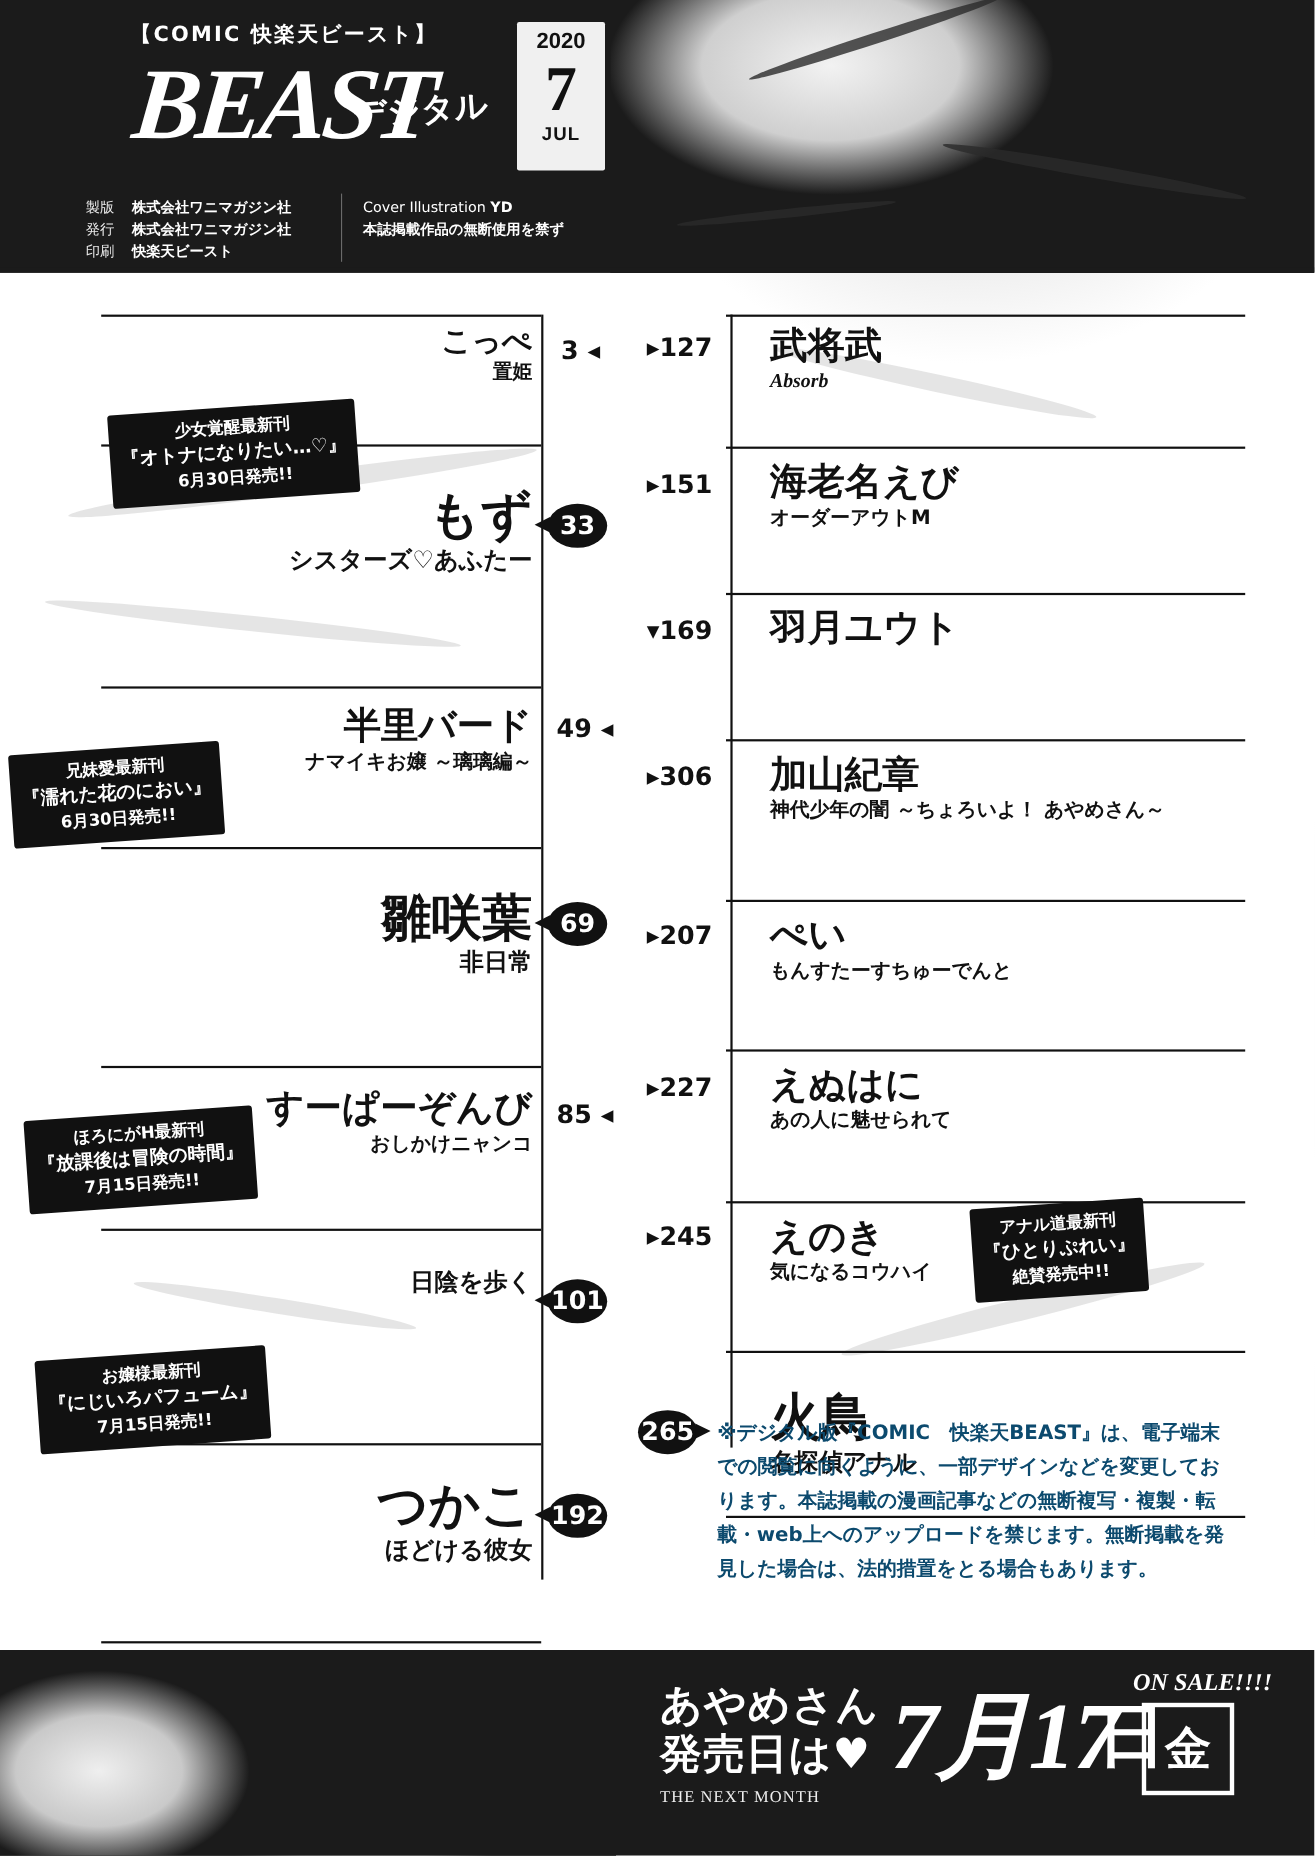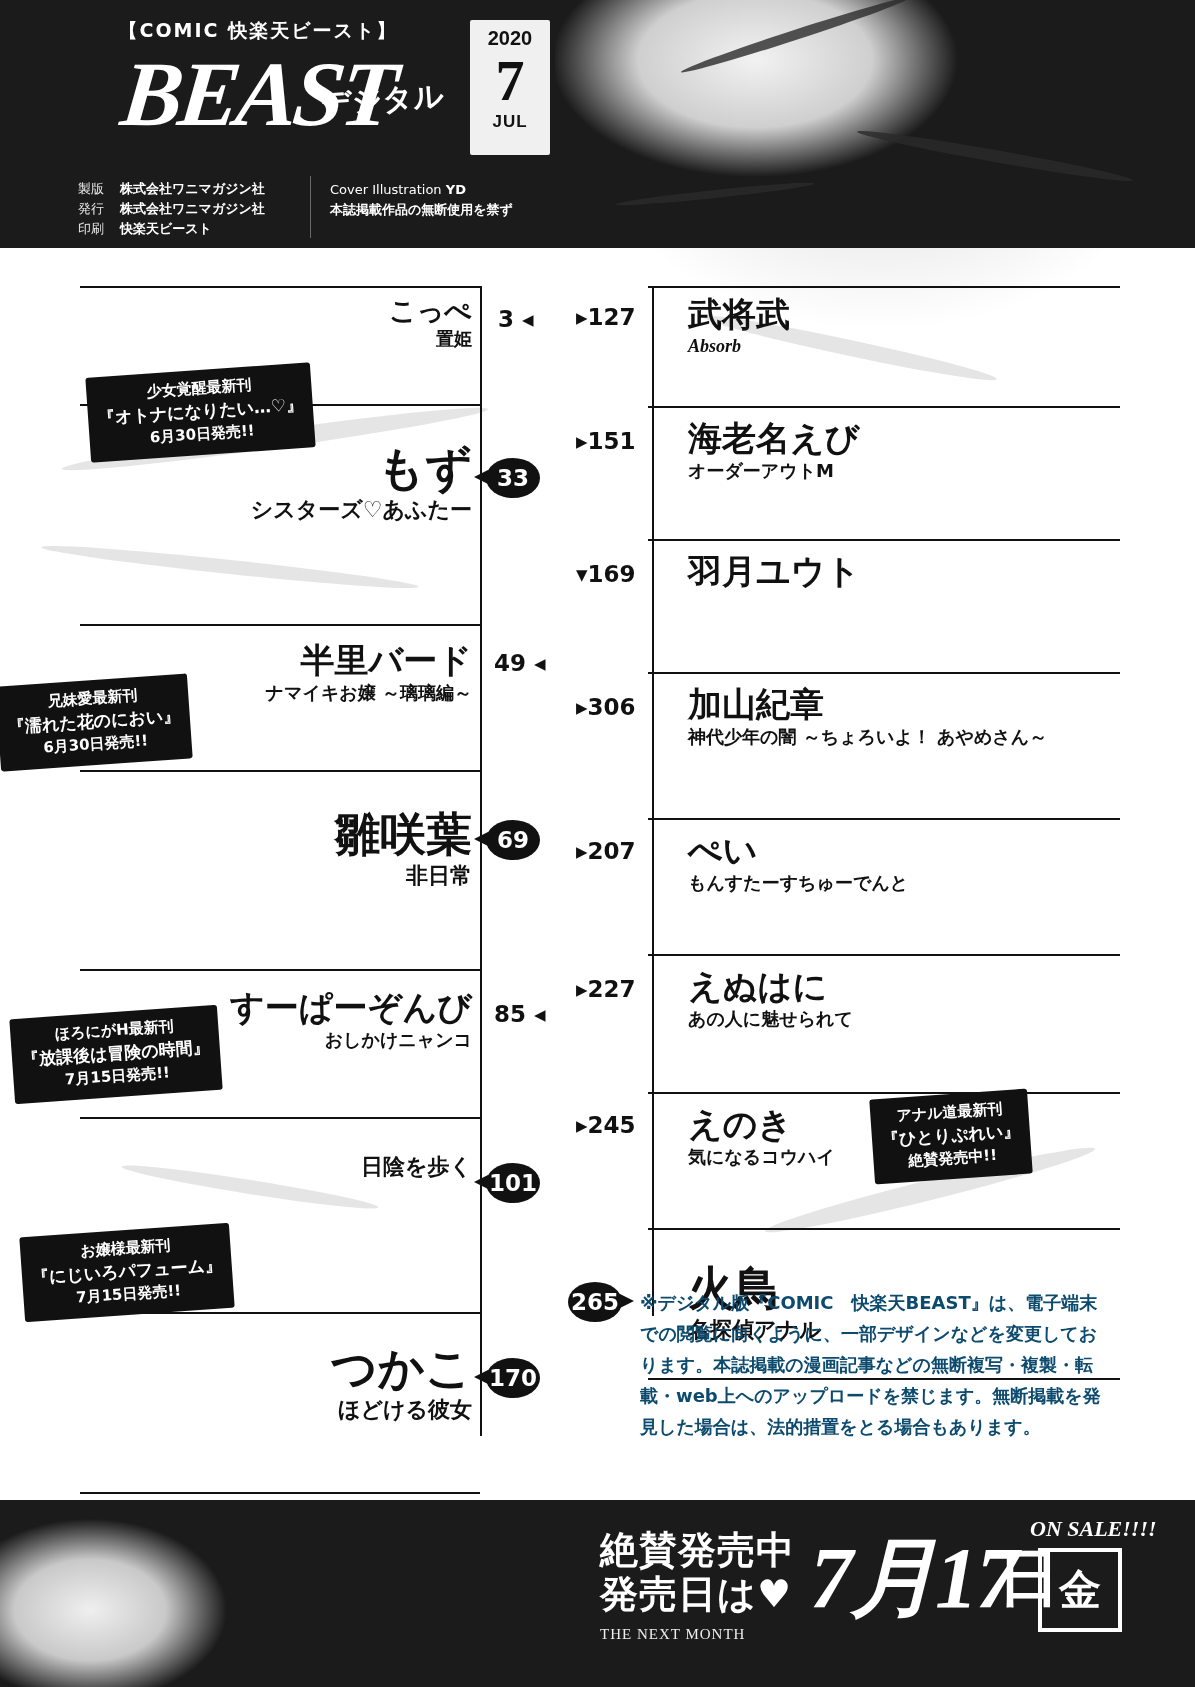--- a/index.html
+++ b/index.html
@@ -77,21 +77,21 @@
   .credits .v{color:#fff;font-weight:bold;}
   .credit-sep{position:absolute;left:310px;top:176px;width:1px;height:62px;background:#6a6a6a;}
   .cover-credit{
     position:absolute;left:330px;top:180px;font-size:13px;line-height:20px;
     font-family:"DejaVu Sans", sans-serif;color:#fff;
   }
   .cover-credit .bold{font-weight:bold;}
   .hdr-bottom-rule{position:absolute;left:0;top:243px;width:1195px;height:5px;background:#1b1b1b;}
 
   
-  .toc{position:absolute;left:0;top:252px;width:984px;height:1230px;}
+  .toc{position:absolute;left:12px;top:252px;width:984px;height:1230px;}
   .col-left{position:absolute;left:80px;top:0;width:490px;}
   .col-right{position:absolute;left:640px;top:0;width:480px;}
 
   .entry{position:relative;}
   .entry .rule{height:2px;background:#111;width:100%;}
   .entry .body{position:relative;padding:8px 0 10px 0;min-height:74px;}
   .names{text-align:right;padding-right:8px;}
   .names.left-al{text-align:left;padding-left:8px;padding-right:0;}
   .author{
     font-family:"DejaVu Sans", sans-serif;
@@ -335,21 +335,21 @@
       </div>
 
       <div class="entry" style="height:180px;">
         <div class="rule" style="margin-top:20px;width:400px;"></div>
         <div class="body" style="width:400px;">
           <div class="names" style="padding-top:22px;">
             <div class="author a-lg">つかこ</div>
             <div class="title t-md">ほどける彼女</div>
           </div>
           <div class="pg-bubble bub-left" style="left:406px;top:44px;">
-            <span>170</span>
+            <span>192</span>
           </div>
         </div>
       </div>
       <div class="rule" style="width:400px;height:2px;background:#111;"></div>
     </div>
 
     <div class="col-right">
 
       <div class="entry" style="height:100px;">
         <div class="rule" style="margin-top:34px;width:472px;margin-left:8px;"></div>
@@ -486,21 +486,21 @@
       <div class="l3">絶賛発売中!!</div>
     </div>
 
     <div class="notice">※デジタル版『COMIC　快楽天BEAST』は、電子端末での閲覧に向くように、一部デザインなどを変更しております。本誌掲載の漫画記事などの無断複写・複製・転載・web上へのアップロードを禁じます。無断掲載を発見した場合は、法的措置をとる場合もあります。</div>
   </div>
 
   <div class="footer">
     <div class="footer-art"></div>
     <div class="next-wrap">
       <div class="next-jp">
-        <div>絶賛発売中</div>
+        <div>あやめさん</div>
         <div>発売日は♥</div>
       </div>
       <div class="next-en">THE NEXT MONTH</div>
       <div class="next-date">7月17</div>
       <div class="onsale">ON SALE!!!!</div>
       <div class="next-day-box">金</div>
       <div class="next-date" style="left:398px;font-style:normal;font-family:'DejaVu Sans',sans-serif;font-size:62px;">日</div>
     </div>
   </div>
 

